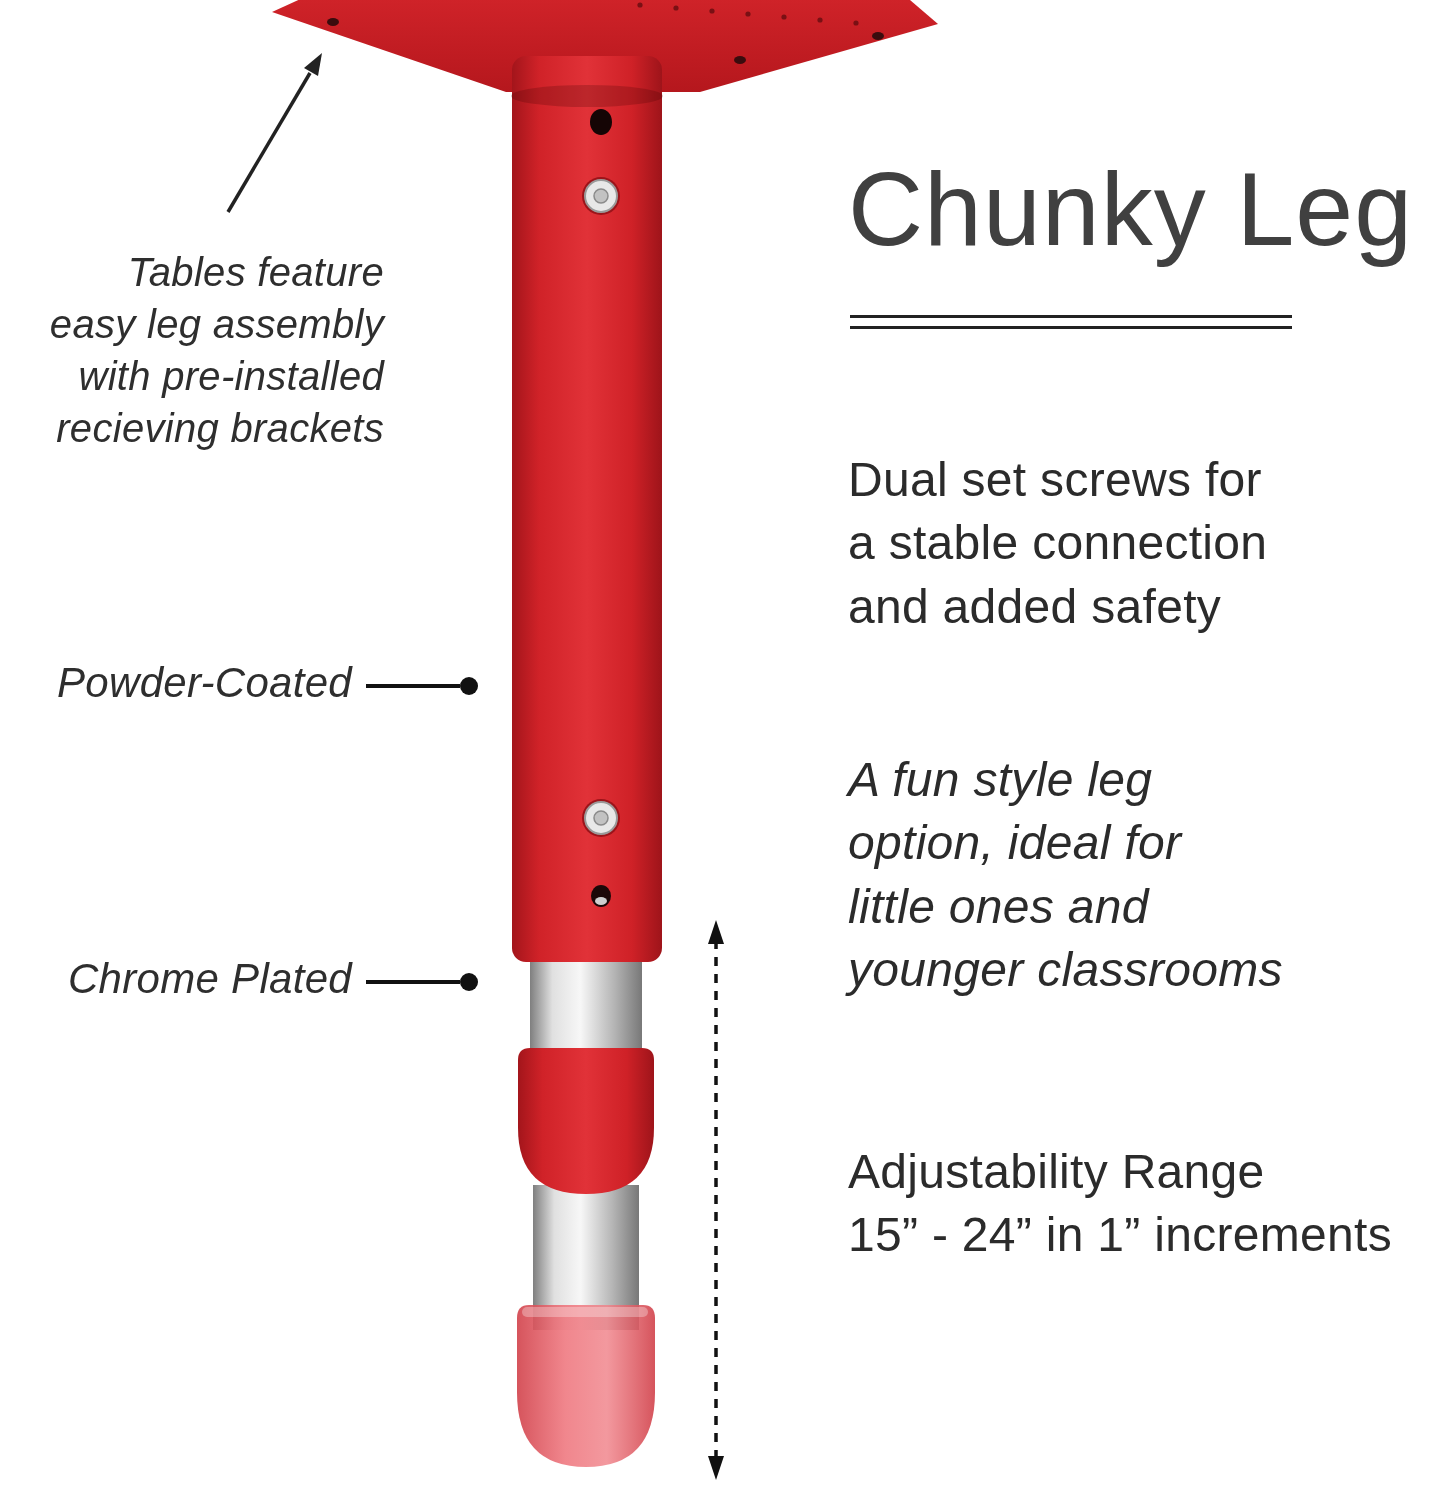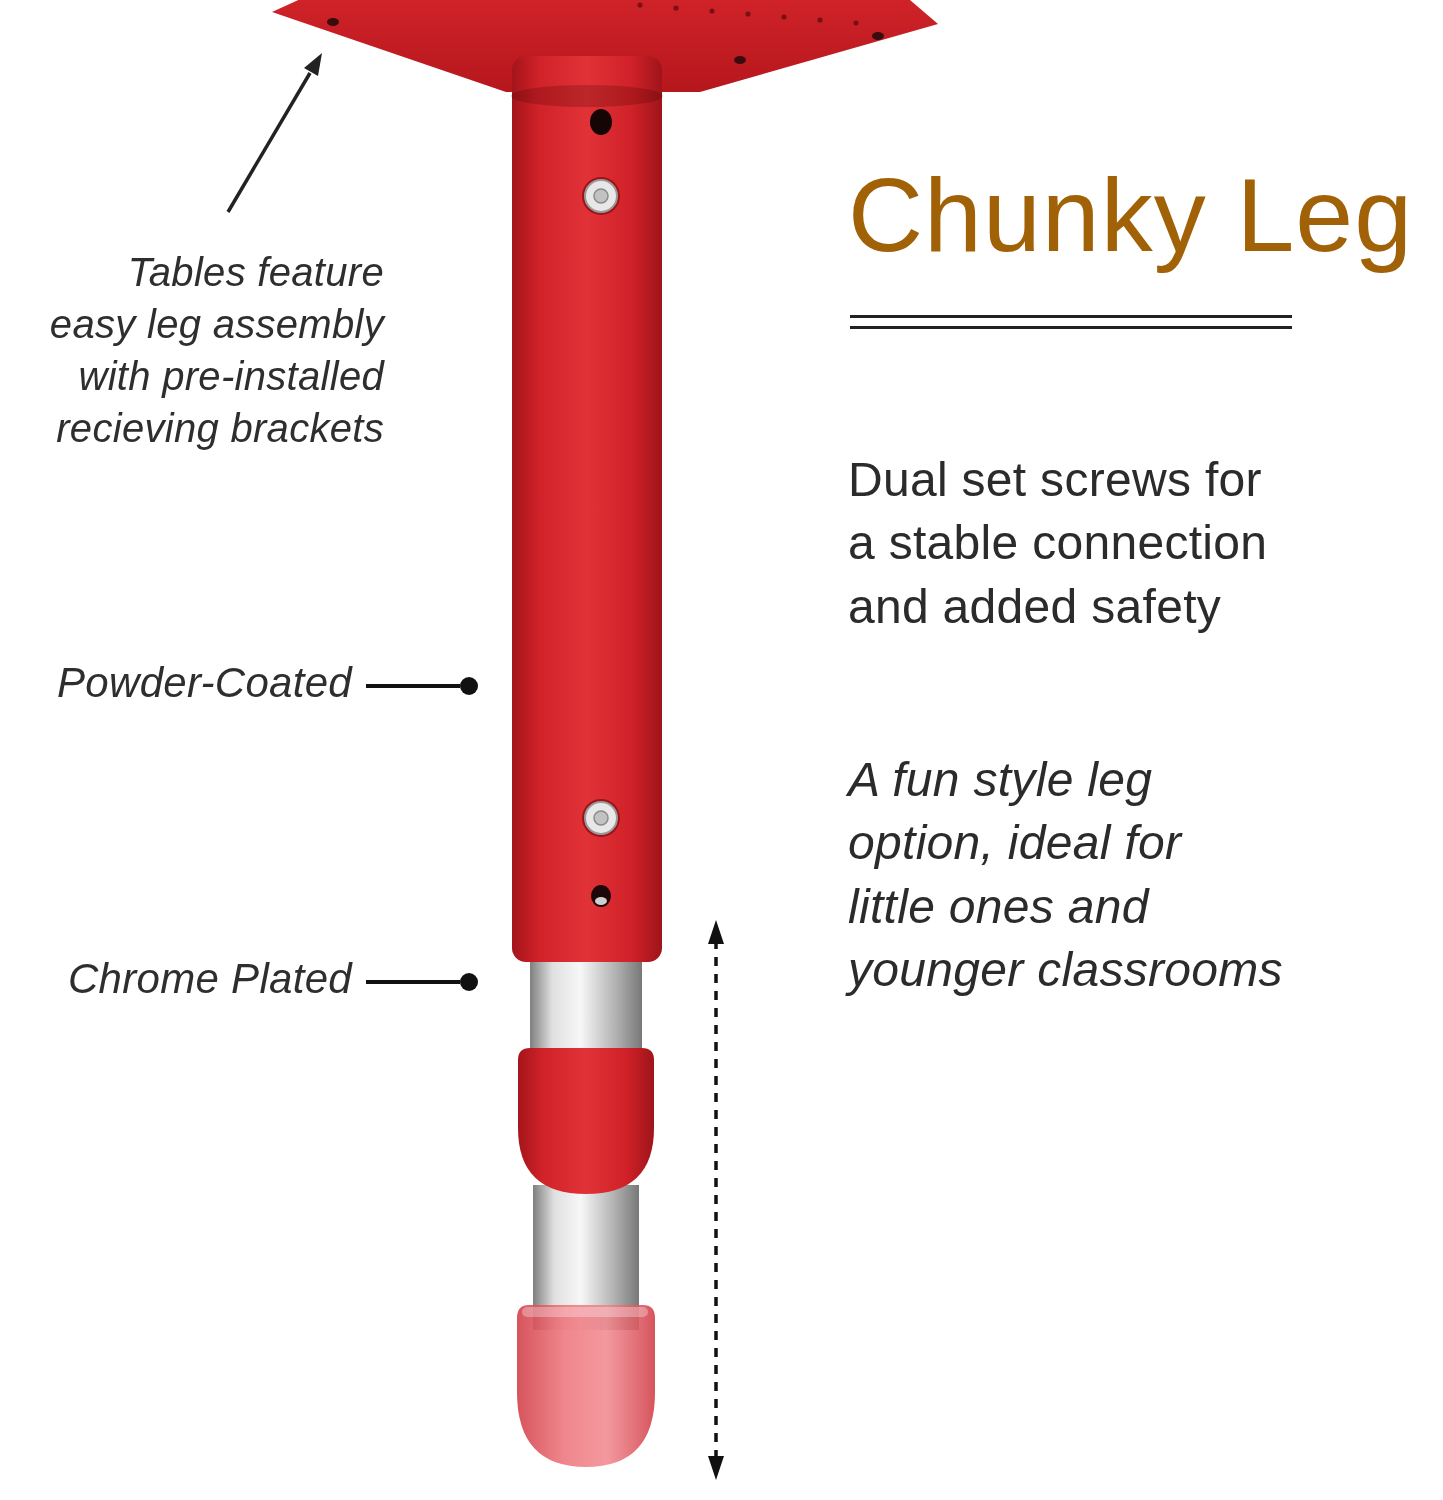--- a/index.html
+++ b/index.html
@@ -28,25 +28,25 @@
     font-style: italic;
     font-size: 42px;
     color: #2e2e2e;
     letter-spacing: 0.3px;
     white-space: nowrap;
   }
   .side-label.powder { top: 659px; }
   .side-label.chrome { top: 955px; }
 
   .title {
-    position: absolute; left: 848px; top: 156px;
+    position: absolute; left: 848px; top: 150px;
     margin: 0;
     font-size: 104px; font-weight: 500;
     letter-spacing: 1px;
-    color: #a16207;
+    color: #404040;
     white-space: nowrap;
   }
   .title-rule {
     position: absolute; left: 850px; top: 315px;
     width: 442px; height: 8px;
     border-top: 3px solid #222;
     border-bottom: 3px solid #222;
   }
   .feature {
     position: absolute; left: 848px;
@@ -173,14 +173,16 @@
 
   <div class="feature f1">Dual set screws for
 a stable connection
 and added safety</div>
 
   <div class="feature f2">A fun style leg
 option, ideal for
 little ones and
 younger classrooms</div>
 
+  <div class="feature f3">Adjustability Range
+15” - 24” in 1” increments</div>
 
 </div>
 
 </body></html>

